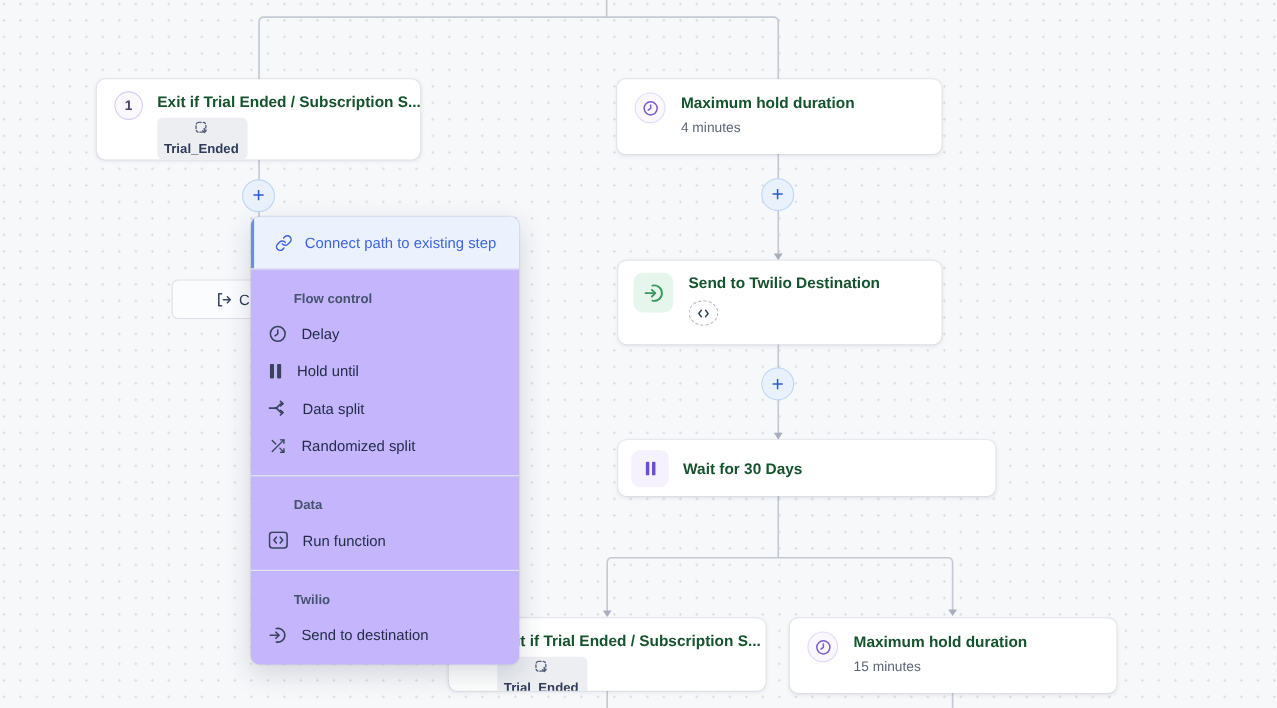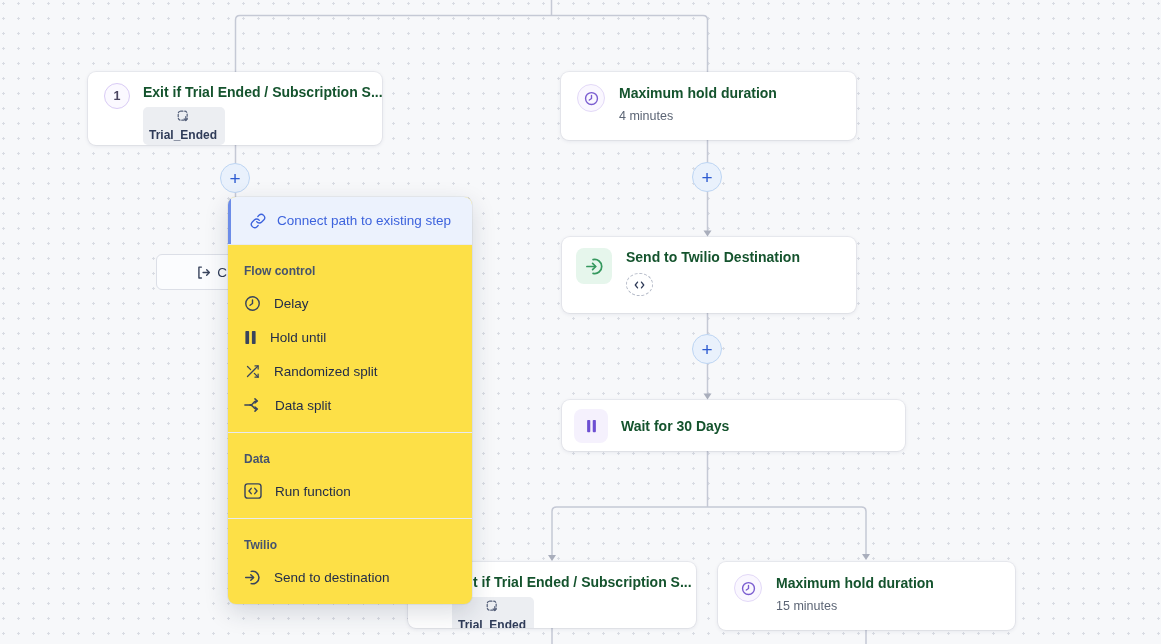--- a/index.html
+++ b/index.html
@@ -64,31 +64,31 @@
   .partial-btn {
     position:absolute; left:156px; top:254px; width:82px; height:36px;
     background:#fbfcfe; border:1px solid #dcdfe7; border-radius:6px;
     display:flex; align-items:center; justify-content:flex-end; gap:6px;
     padding-right:10px; font-size:13.5px; color:#2f3b58; z-index:1; cursor:pointer;
   }
   .partial-btn svg { color:#3a455e; }
 
   .menu {
     position:absolute; left:228px; top:197px; width:244px; z-index:5;
-    background:#fde047; border-radius:8px; overflow:hidden;
+    background:#c4b5fd; border-radius:8px; overflow:hidden;
     box-shadow:0 0 0 1px rgba(25,35,60,0.05), 0 8px 24px rgba(25,35,60,0.16);
   }
   .menu-connect {
     display:flex; align-items:center; gap:11px; height:47px;
     padding:0 14px 0 19px; background:#ecf2fd; color:#3d63dd;
     border-left:3px solid #6c8ce8; font-size:13.5px; cursor:pointer;
   }
   .menu-divider { height:1px; background:#e7eaf0; }
   .menu-header {
-    padding:19px 16px 8px; font-size:12px; font-weight:700; color:#46536e;
+    padding:19px 16px 8px; font-size:12px; font-weight:700; color:#46536e;margin-left:23px;
   }
   .menu-item {
     display:flex; align-items:center; gap:13px; height:34px;
     padding:0 16px; font-size:13.5px; color:#232d48; cursor:pointer;
   }
   .menu-item svg { color:#39445c; flex:none; }
   .menu-section { padding-bottom:10px; }
 </style>
 </head>
 <body>
@@ -236,39 +236,39 @@
       <span>Delay</span>
     </div>
     <div class="menu-item">
       <svg width="13" height="15" viewBox="0 0 14 16" fill="currentColor">
           <rect x="1.5" y="1" width="4" height="14" rx="0.8"></rect>
           <rect x="8.5" y="1" width="4" height="14" rx="0.8"></rect>
         </svg>
       <span>Hold until</span>
     </div>
     <div class="menu-item">
+      <svg width="18" height="16" viewBox="0 0 20 16" fill="none" stroke="currentColor" stroke-width="1.7" stroke-linecap="round" stroke-linejoin="round">
+          <path d="M1,8 H7"></path>
+          <path d="M7,8 C10.5,8 10,3.5 14,3.5"></path>
+          <path d="M7,8 C10.5,8 10,12.5 14,12.5"></path>
+          <polyline points="12.2,1.2 14.8,3.5 12.2,5.8"></polyline>
+          <polyline points="12.2,10.2 14.8,12.5 12.2,14.8"></polyline>
+        </svg>
+      <span>Data split</span>
+    </div>
+    <div class="menu-item">
       <svg width="17" height="15" viewBox="0 0 24 24" fill="none" stroke="currentColor" stroke-width="2" stroke-linecap="round" stroke-linejoin="round">
           <polyline points="16,3 21,3 21,8"></polyline>
           <path d="M4,20 L21,3"></path>
           <polyline points="21,16 21,21 16,21"></polyline>
           <path d="M15,15 L21,21"></path>
           <path d="M4,4 L9,9"></path>
         </svg>
       <span>Randomized split</span>
     </div>
-    <div class="menu-item">
-      <svg width="18" height="16" viewBox="0 0 20 16" fill="none" stroke="currentColor" stroke-width="1.7" stroke-linecap="round" stroke-linejoin="round">
-          <path d="M1,8 H7"></path>
-          <path d="M7,8 C10.5,8 10,3.5 14,3.5"></path>
-          <path d="M7,8 C10.5,8 10,12.5 14,12.5"></path>
-          <polyline points="12.2,1.2 14.8,3.5 12.2,5.8"></polyline>
-          <polyline points="12.2,10.2 14.8,12.5 12.2,14.8"></polyline>
-        </svg>
-      <span>Data split</span>
-    </div>
   </div>
   <div class="menu-divider"></div>
 
   <div class="menu-section">
     <div class="menu-header">Data</div>
     <div class="menu-item">
       <svg width="18" height="16" viewBox="0 0 20 18" fill="none" stroke="currentColor" stroke-width="1.6" stroke-linecap="round" stroke-linejoin="round">
           <rect x="1" y="1" width="18" height="16" rx="3"></rect>
           <polyline points="8,6 5.5,9 8,12"></polyline>
           <polyline points="12,6 14.5,9 12,12"></polyline>

